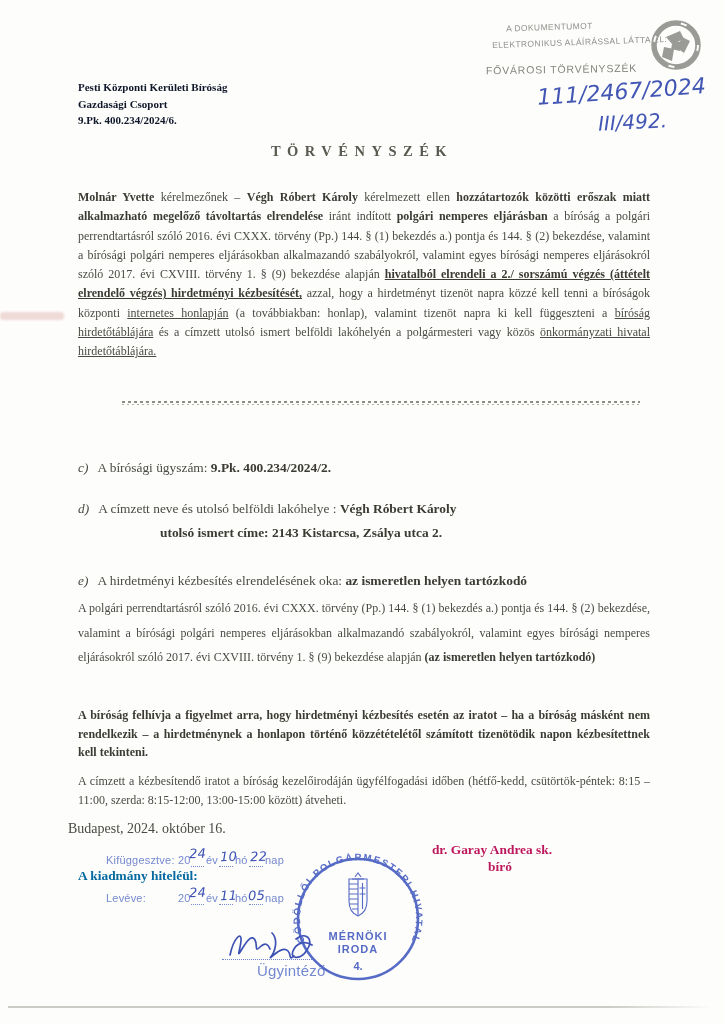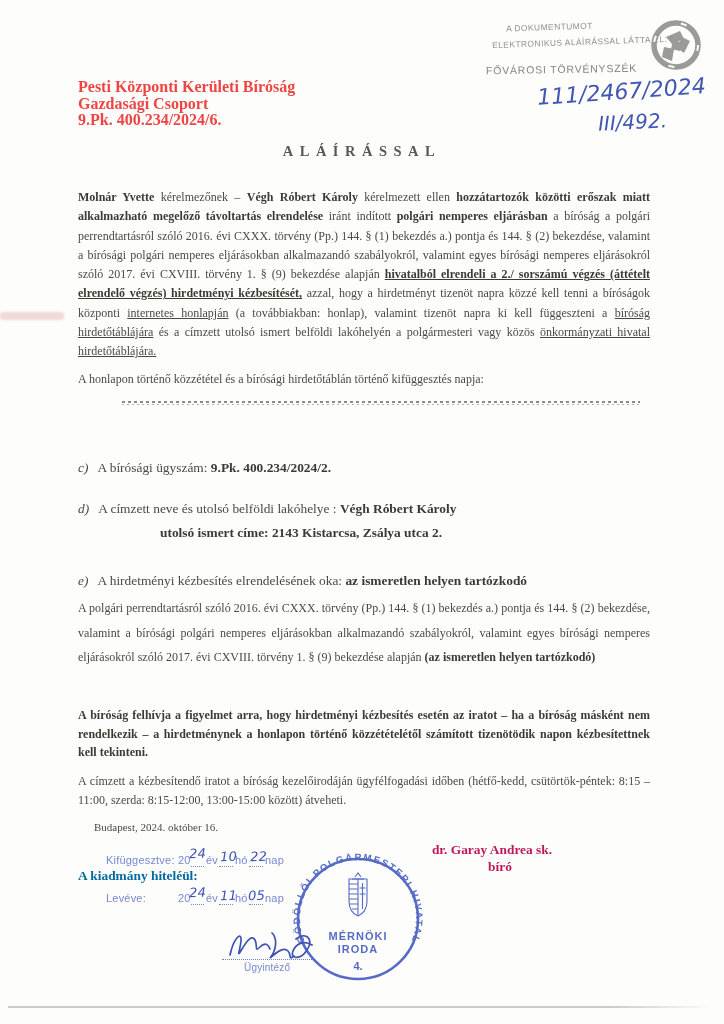--- a/index.html
+++ b/index.html
@@ -5,21 +5,21 @@
   html,body{margin:0;padding:0;background:#ffffff;}
   .page{position:relative;width:724px;height:1024px;background:#fdfdfb;overflow:hidden;
         font-family:"Liberation Serif",serif;color:#4a4943;}
   .abs{position:absolute;}
   .b{font-weight:bold;color:#3c3b33;}
   .u{text-decoration:underline;}
   .i{font-style:italic;}
   .body-text{font-size:12px;line-height:19.3px;text-align:justify;width:572px;}
   .item{font-size:13.4px;width:572px;}
   
-  .hdr{font-weight:bold;font-size:16px;line-height:16.5px;color:#ef4444;}
+  .hdr{font-weight:bold;font-size:11px;line-height:16.5px;color:#0f172a;}
   .doc-title{width:724px;text-align:center;font-weight:bold;font-size:14.5px;
              letter-spacing:6.5px;color:#5a5950;}
   
   .esign{font-family:"Liberation Sans",sans-serif;color:#8f8f8c;letter-spacing:.4px;}
   .hand{font-family:"DejaVu Sans",sans-serif;font-style:italic;color:#4256b4;}
   
   .sep{height:2px;background:repeating-linear-gradient(90deg,#8e8d85 0 3px,transparent 3px 6px);}
   .sep2{height:1px;margin-top:1px;background:repeating-linear-gradient(90deg,#b4b3ab 0 2px,transparent 2px 5px);}
   
   .blue-print{font-family:"Liberation Sans",sans-serif;font-size:11px;color:#7489d0;letter-spacing:.2px;}
@@ -55,43 +55,42 @@
     <circle cx="30" cy="28" r="22" fill="none" stroke="#fdfdfb" stroke-width="2" stroke-dasharray="6 30"></circle>
   </svg>
 
   <div class="abs hand" style="left:537px;top:79px;font-size:22px;transform:rotate(-4deg);">111/2467/2024</div>
   <div class="abs hand" style="left:598px;top:110px;font-size:20px;transform:rotate(-3deg);">III/492.</div>
 
   <div class="abs hdr" style="left:78px;top:79px;">Pesti Központi Kerületi Bíróság</div>
   <div class="abs hdr" style="left:78px;top:96px;">Gazdasági Csoport</div>
   <div class="abs hdr" style="left:78px;top:112px;">9.Pk. 400.234/2024/6.</div>
 
-  <div class="abs doc-title" style="left:0;top:143px;">ALÁÍRÁSSAL</div>
+  <div class="abs doc-title" style="left:0;top:143px;">TÖRVÉNYSZÉK</div>
 
   <div class="abs body-text" style="left:78px;top:188px;"><span class="b">Molnár Yvette</span><span> kérelmezőnek – </span><span class="b">Végh Róbert Károly</span><span>  kérelmezett ellen </span><span class="b">hozzátartozók közötti erőszak miatt alkalmazható megelőző távoltartás elrendelése</span><span> iránt indított </span><span class="b">polgári nemperes eljárásban</span><span> a bíróság a polgári perrendtartásról szóló 2016. évi CXXX. törvény (Pp.) 144. § (1) bekezdés a.) pontja és 144. § (2) bekezdése, valamint a bírósági polgári nemperes eljárásokban alkalmazandó szabályokról, valamint egyes bírósági nemperes eljárásokról szóló 2017. évi CXVIII. törvény 1. § (9) bekezdése alapján </span><span class="b u">hivatalból elrendeli a 2./ sorszámú végzés (áttételt elrendelő végzés) hirdetményi kézbesítését,</span><span> azzal, hogy a hirdetményt tizenöt napra közzé kell tenni a bíróságok központi </span><span class="u">internetes honlapján</span><span> (a továbbiakban: honlap), valamint tizenöt napra ki kell függeszteni a </span><span class="u">bíróság hirdetőtáblájára</span><span> és a címzett utolsó ismert belföldi lakóhelyén a polgármesteri vagy közös </span><span class="u">önkormányzati hivatal hirdetőtáblájára.</span></div>
 
-  <div class="abs body-text" style="left:78px;top:370px;">A honlapon történő közzététel és a bírósági hirdetőtáblán történő kifüggesztés napja:</div>
 
   <div class="abs" style="left:122px;top:401px;width:518px;">
     <div class="sep"></div>
       <div class="sep2"></div>
   </div>
 
   <div class="abs item" style="left:78px;top:460px;"><span class="i" style="margin-right: 9px;">c)</span><span>A bírósági ügyszám:  </span><span class="b">9.Pk. 400.234/2024/2.</span></div>
   <div class="abs item" style="left:78px;top:501px;"><span class="i" style="margin-right: 9px;">d)</span><span>A címzett neve és utolsó belföldi lakóhelye :  </span><span class="b">Végh Róbert Károly</span></div>
   <div class="abs item" style="left:160px;top:525px;"><span class="b">utolsó ismert címe: 2143 Kistarcsa, Zsálya utca 2.</span></div>
   <div class="abs item" style="left:78px;top:573px;"><span class="i" style="margin-right: 9px;">e)</span><span>A hirdetményi kézbesítés elrendelésének oka: </span><span class="b">az ismeretlen helyen tartózkodó</span></div>
 
   <div class="abs body-text" style="left:78px;top:596px;line-height:24.6px;"><span>A polgári perrendtartásról szóló 2016. évi CXXX. törvény (Pp.) 144. § (1) bekezdés a.) pontja és 144. § (2) bekezdése, valamint a bírósági polgári nemperes eljárásokban alkalmazandó szabályokról, valamint egyes bírósági nemperes eljárásokról szóló 2017. évi CXVIII. törvény 1. § (9) bekezdése alapján  </span><span class="b">(az ismeretlen helyen tartózkodó)</span></div>
 
   <div class="abs body-text" style="left:78px;top:706px;line-height:18.6px;"><span class="b">A bíróság felhívja a figyelmet arra, hogy hirdetményi kézbesítés esetén az iratot – ha a bíróság másként nem rendelkezik – a hirdetménynek a honlapon történő közzétételétől számított tizenötödik napon kézbesítettnek kell tekinteni.</span></div>
 
   <div class="abs body-text" style="left:78px;top:772px;">A címzett a kézbesítendő iratot a bíróság kezelőirodáján ügyfélfogadási időben (hétfő-kedd, csütörtök-péntek: 8:15 – 11:00, szerda: 8:15-12:00, 13:00-15:00 között) átveheti.</div>
 
-  <div class="abs" style="left:94px;top:821px;font-size:11px;">Budapest, 2024. október 16.</div>
+  <div class="abs" style="left:68px;top:821px;font-size:14px;">Budapest, 2024. október 16.</div>
 
   <div class="abs judge" style="left:412px;top:841px;">dr. Garay Andrea sk.</div>
   <div class="abs judge" style="left:420px;top:858px;">bíró</div>
 
   <div class="abs" style="left:78px;top:868px;font-size:13.4px;font-weight:bold;color:#0369a1;">A kiadmány hiteléül:</div>
 
   <div class="fill-row blue-print" style="left:106px;top:854px;">
     <span style="left:0;top:0;">Kifüggesztve:</span>
     <span style="left:72px;top:0;">20</span>
     <span class="leader" style="left:85px;top:2px;width:13px;"></span>
@@ -118,21 +117,21 @@
     <span class="hand-sm" style="left:114px;top:-4px;">11</span>
     <span class="hand-sm" style="left:142px;top:-4px;">05</span>
   </div>
 
   <svg class="abs" style="left:222px;top:923px;" width="100" height="42" viewBox="0 0 100 42">
     <path d="M8,32 C12,14 20,8 19,18 C18,28 14,36 20,26 C26,16 30,12 33,17 C36,22 32,30 38,24 C43,19 46,21 48,26
              M50,10 C56,16 54,28 48,35 C56,28 62,24 66,28 C70,32 66,38 72,33
              M74,16 C84,8 92,16 85,27 C78,38 66,36 72,26 C76,19 84,18 90,22" fill="none" stroke="#3d52b4" stroke-width="1.7" stroke-linecap="round"></path>
   </svg>
   <div class="abs dotline" style="left:222px;top:958px;width:90px;"></div>
-  <div class="abs blue-print" style="left:244px;top:962px;font-size:10px;">Ügyintéző</div>
+  <div class="abs blue-print" style="left:257px;top:962px;font-size:15px;">Ügyintéző</div>
 
   <svg class="abs" style="left:292px;top:853px;opacity:.88;" width="132" height="132" viewBox="-66 -66 132 132">
     <defs>
       <path id="arcTop" d="M -48.5,31 A 58 58 0 1 1 48.5,31" fill="none"></path>
     </defs>
     <circle cx="0" cy="0" r="60" fill="none" stroke="#3f57be" stroke-width="2.6"></circle>
     <text font-family="Liberation Sans, sans-serif" font-size="9.6" font-weight="bold" fill="#3f57be" letter-spacing="1.7">
       <textPath href="#arcTop" startOffset="50%" text-anchor="middle">GÖDÖLLŐI POLGÁRMESTERI HIVATAL</textPath>
     </text>
 

